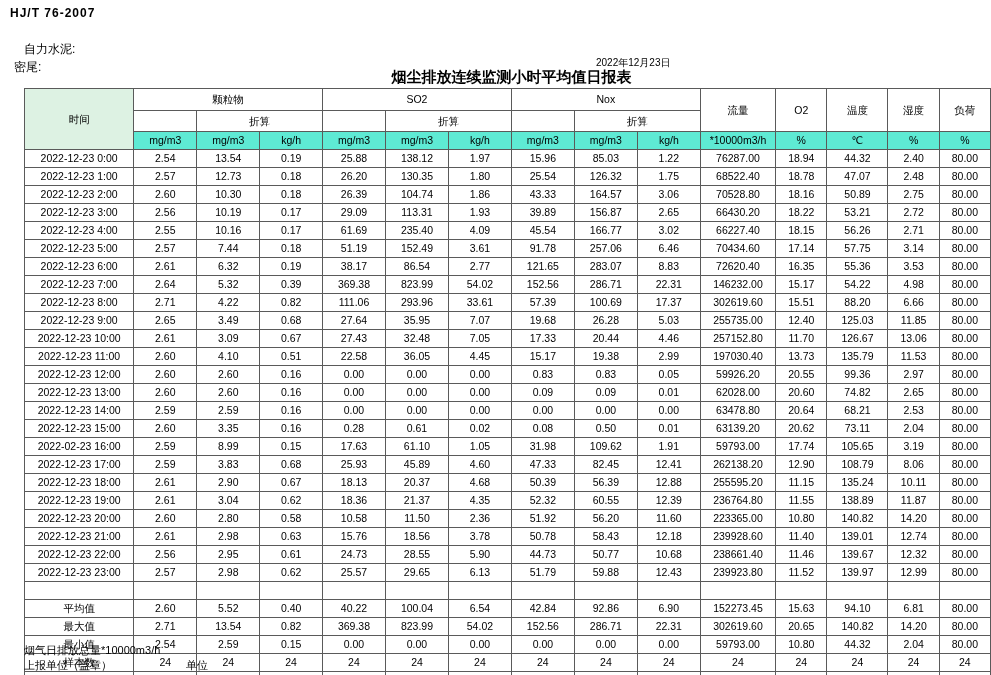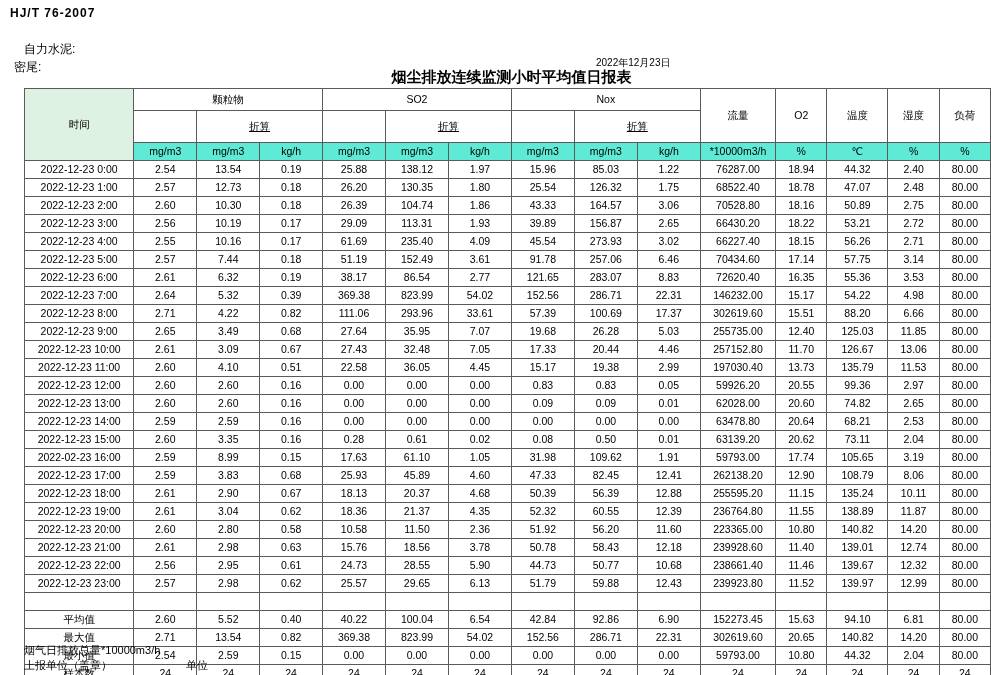--- a/index.html
+++ b/index.html
@@ -34,21 +34,21 @@
     white-space:nowrap;
     overflow:hidden;
   }
   .c-time{width:110px;}
   .c-num{width:64px;}
   .c-flow{width:76px;}
   .c-small{width:52px;}
   .c-mid{width:62px;}
 
   .hdr-group{height:22px;line-height:22px;font-size:11px;}
-  .hdr-sub{height:32px;line-height:21px;font-size:10.5px;text-decoration:underline;}
+  .hdr-sub{height:21px;line-height:21px;font-size:10.5px;}
   .unitrow td{background:#5eead4;height:18px;line-height:18px;}
   .data td{height:17px;line-height:17px;}
   .data td.tcell{text-align:center;}
   .blankrow td{height:11px;line-height:11px;border-left:1px solid #5a5a5a;border-right:1px solid #5a5a5a;border-top:1px solid #5a5a5a;border-bottom:1px solid #5a5a5a;}
   .summary td{height:18px;line-height:18px;}
   .footnote1{position:absolute;left:24px;top:643px;font-size:11px;}
   .footnote2{position:absolute;left:24px;top:658px;font-size:11px;}
   .footnote3{position:absolute;left:186px;top:658px;font-size:11px;font-family:Liberation Serif, serif;}
 </style>
 </head>
@@ -188,21 +188,21 @@
         </tr>
         <tr class="data">
           <td class="tcell">2022-12-23 4:00</td>
           <td>2.55</td>
           <td>10.16</td>
           <td>0.17</td>
           <td>61.69</td>
           <td>235.40</td>
           <td>4.09</td>
           <td>45.54</td>
-          <td>273.93</td>
+          <td>166.77</td>
           <td>3.02</td>
           <td>66227.40</td>
           <td>18.15</td>
           <td>56.26</td>
           <td>2.71</td>
           <td>80.00</td>
         </tr>
         <tr class="data">
           <td class="tcell">2022-12-23 5:00</td>
           <td>2.57</td>

